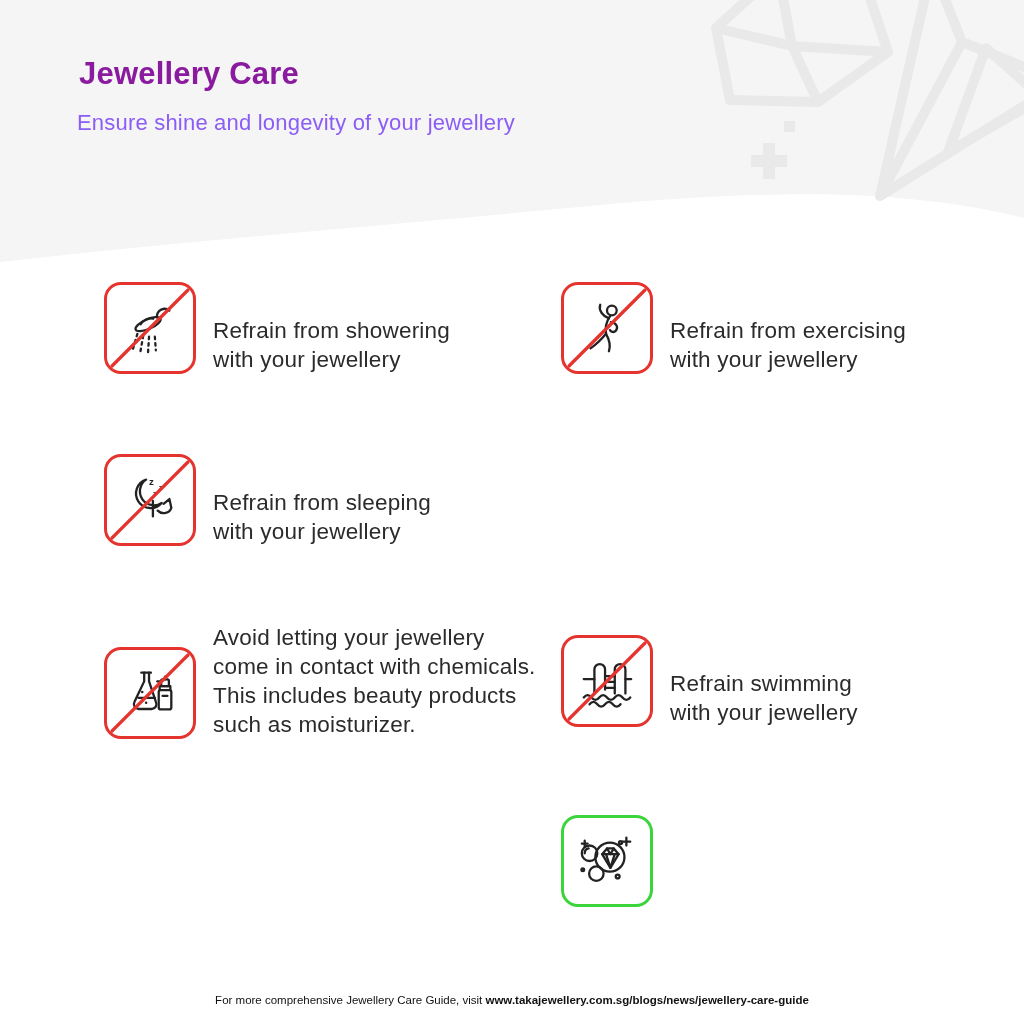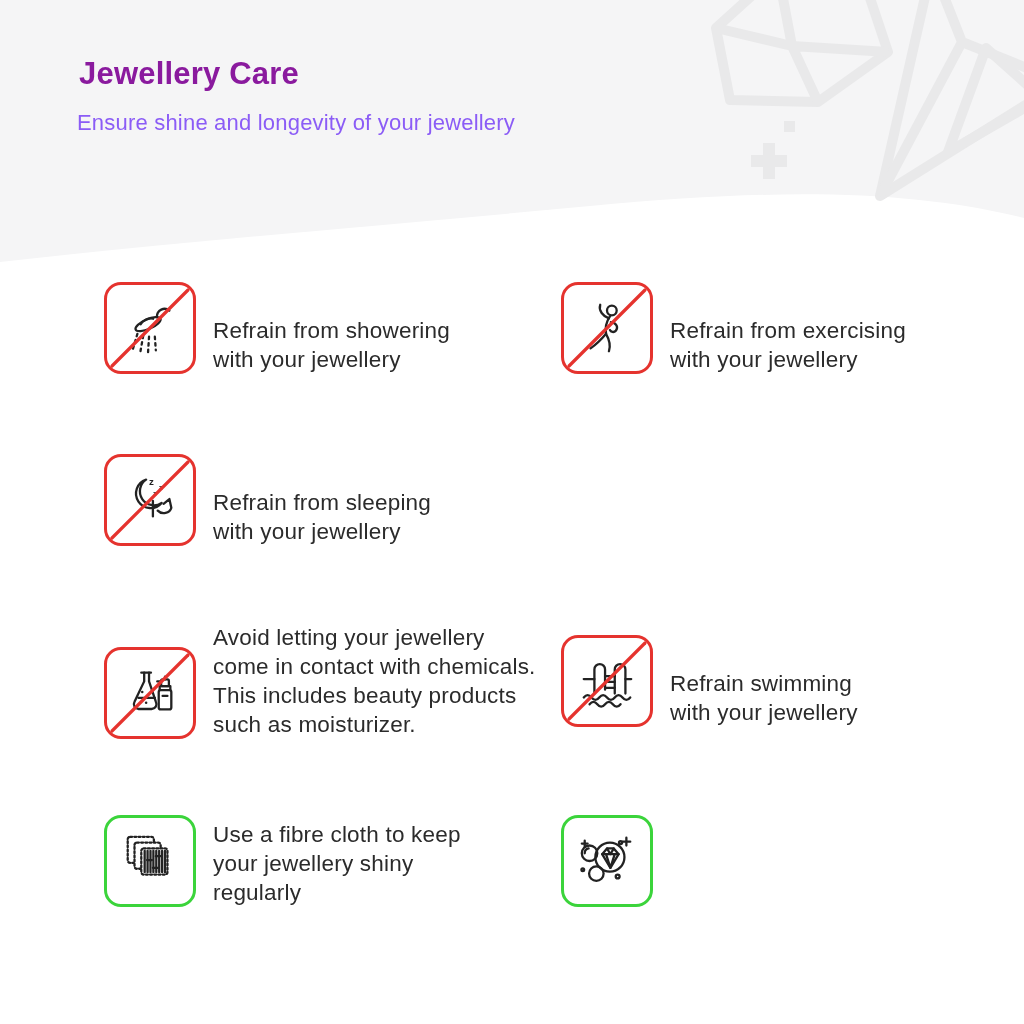--- a/index.html
+++ b/index.html
@@ -168,38 +168,20 @@
         </g>
       </svg>
       <svg class="slash" viewBox="0 0 88 88">
           <line x1="6" y1="82" x2="82" y2="6"></line>
         </svg>
     </div>
     <div class="tip-text">Refrain swimming
 with your jewellery</div>
   </div>
 
-  <div class="tip c1 r4">
-    <div class="tip-box allowed">
-      <svg class="tip-art" viewBox="0 0 64 64">
-        <g class="ink" stroke-width="1.9" stroke-dasharray="2 2.2">
-          <rect x="9" y="7" width="27" height="27" rx="2.5"></rect>
-          <rect x="16" y="13" width="27" height="27" rx="2.5" fill="#fff"></rect>
-          <rect x="23" y="19" width="27" height="27" rx="2.5" fill="#fff"></rect>
-        </g>
-        <g class="ink" stroke-width="1.5">
-          <path d="M26.5 21.5 v22 M29.5 21.5 v22 M32.5 21.5 v22 M35.5 21.5 v22 M38.5 21.5 v22 M41.5 21.5 v22 M44.5 21.5 v22 M47.5 21.5 v22"></path>
-          <path d="M29 31 h5 M38 27 h5 M35 39 h5"></path>
-        </g>
-      </svg>
-    </div>
-    <div class="tip-text">Use a fibre cloth to keep
-your jewellery shiny
-regularly</div>
-  </div>
 
   <div class="tip c2 r4">
     <div class="tip-box allowed">
       <svg class="tip-art" viewBox="0 0 64 64">
         <g class="ink" stroke-width="2">
           <circle cx="35" cy="28" r="15"></circle>
           <path d="M27 25 L32 19 H39 L44 25 L35.5 39 Z"></path>
           <path d="M27 25 H44 M32 19 l3.5 6 l3.5 -6 M31 25 L35.5 39 M40 25 L35.5 39"></path>
           <circle cx="14" cy="24" r="8"></circle>
           <path d="M9 24 a5 5 0 0 1 4 -5"></path>
@@ -207,14 +189,17 @@
           <circle cx="43" cy="48" r="2"></circle>
           <circle cx="7" cy="41" r="1.4"></circle>
           <circle cx="46" cy="13" r="1.6"></circle>
           <path d="M52 8 v8 M48 12 h8"></path>
           <path d="M9 11 v6 M6 14 h6"></path>
         </g>
       </svg>
     </div>
   </div>
 
+  <div id="footer">
+    <span>For more comprehensive Jewellery Care Guide, visit </span><b>www.takajewellery.com.sg/blogs/news/jewellery-care-guide</b>
+  </div>
 
 </div>
 
 </body></html>

